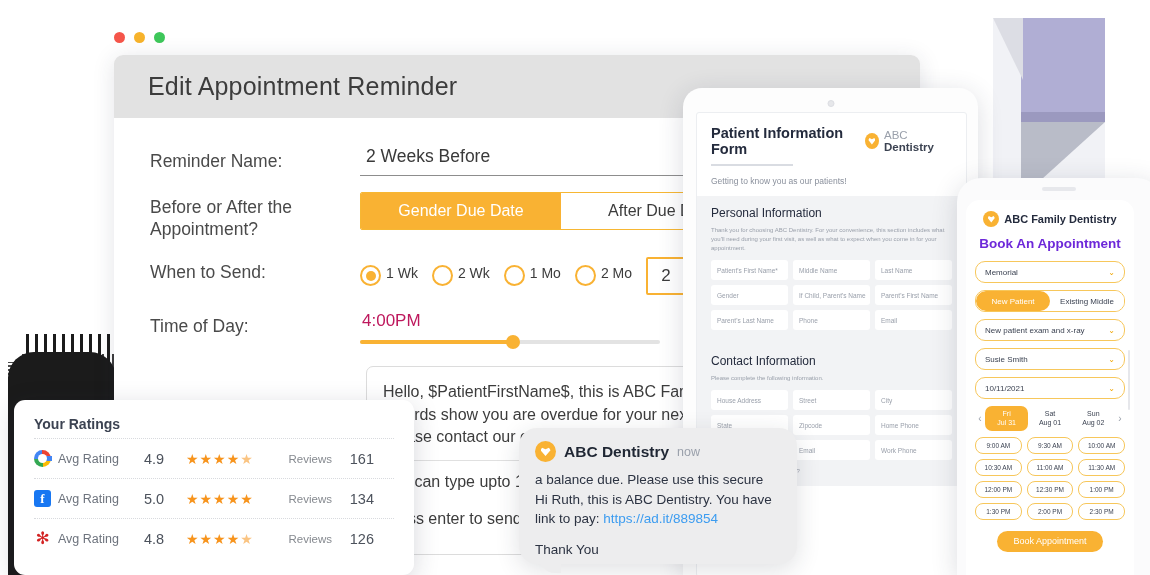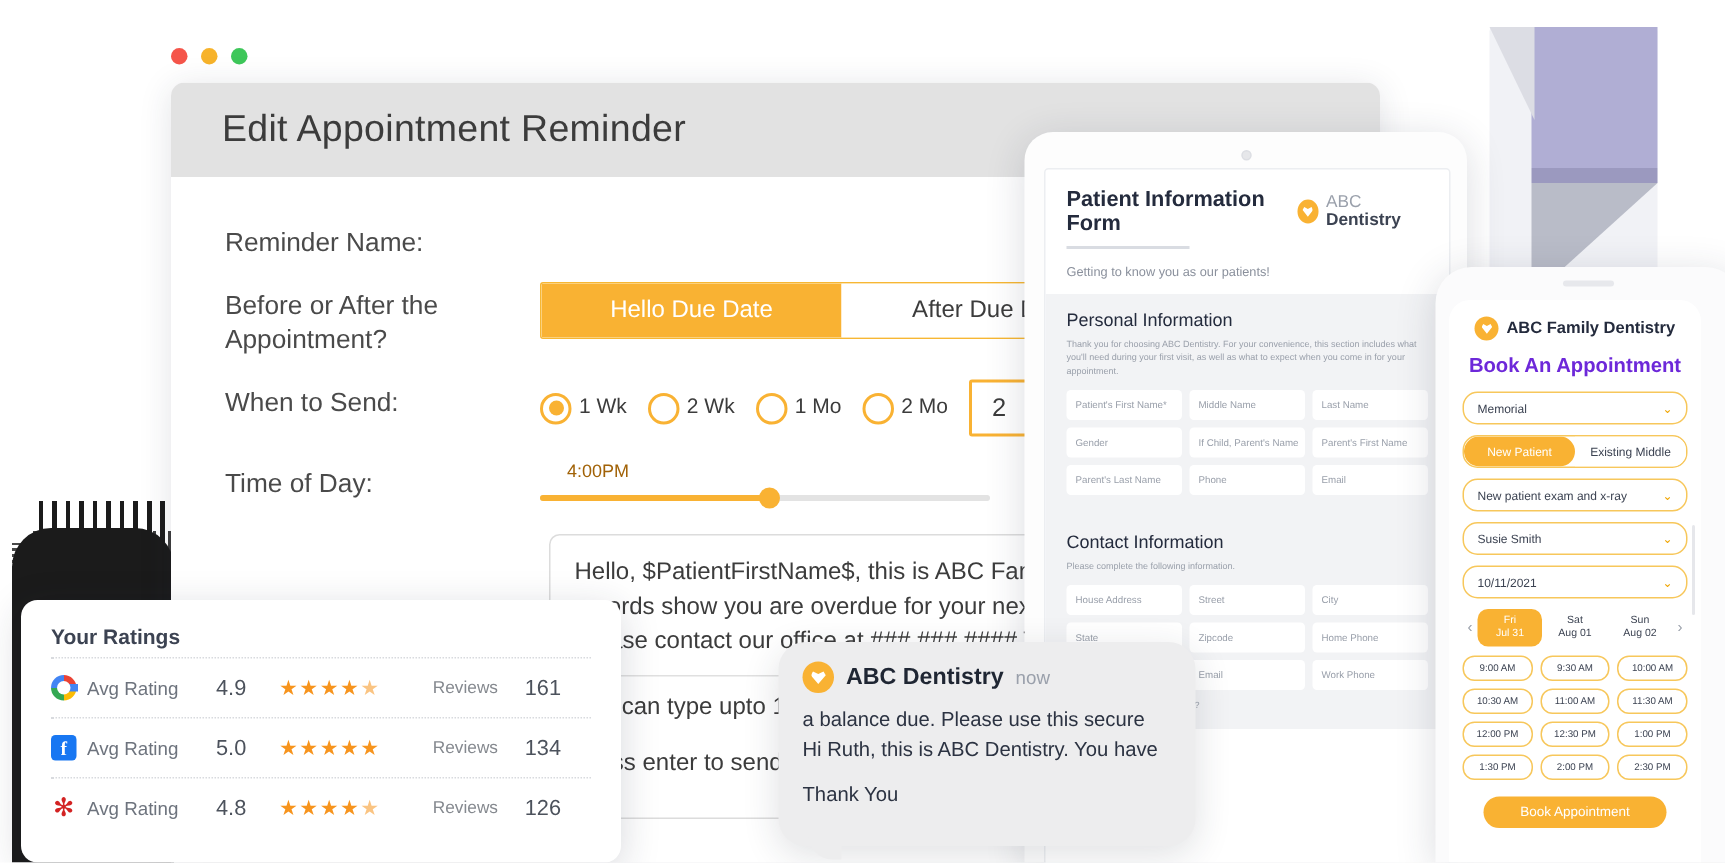--- a/index.html
+++ b/index.html
@@ -57,21 +57,21 @@
   .radios{display:flex;align-items:center;gap:0;}
   .rad{display:flex;align-items:flex-start;margin-right:14px;cursor:pointer;}
   .ring{width:21px;height:21px;border-radius:50%;border:2.5px solid #f9b233;box-sizing:border-box;
     display:flex;align-items:center;justify-content:center;margin-right:5px;}
   .ring .in{width:10px;height:10px;border-radius:50%;background:#f9b233;}
   .rad span{font-size:14px;color:#3c3c3c;}
   .numbox{width:36px;height:34px;border:2px solid #f9b233;border-radius:2px;display:flex;
     align-items:center;justify-content:center;font-size:17px;color:#3c3c3c;background:#fff;}
   .orangestrip{width:10px;height:36px;background:#f9b233;margin-left:6px;border-radius:2px 0 0 2px;}
 
-  .timeval{font-size:12px;color:#a16207;margin-bottom:9px;padding-left:2px;margin-left:16px;}
+  .timeval{font-size:17px;color:#be185d;margin-bottom:9px;padding-left:2px;}
   .slider{position:relative;width:300px;height:4px;background:#e3e3e3;border-radius:2px;}
   .slider .fill{position:absolute;left:0;top:0;height:4px;width:153px;background:#f9b233;border-radius:2px;}
   .slider .knob{position:absolute;left:146px;top:-5px;width:14px;height:14px;border-radius:50%;background:#f9b233;}
 
   .msgbox{margin-top:6px;margin-left:6px;width:430px;border:1px solid #dcdcdc;border-radius:7px;
     padding:14px 16px 10px 16px;background:#fff;}
   .msgbox p{margin:0;font-size:16px;color:#3c3c3c;line-height:1.42;}
   .msgbox hr{border:none;border-top:1px solid #e0e0e0;margin:11px 0 10px 0;}
   .msgbox .hint{font-size:16px;color:#3c3c3c;margin:0 0 14px 0;}
 
@@ -121,21 +121,21 @@
   .ptabs div{flex:1;display:flex;align-items:center;justify-content:center;font-size:8px;}
   .ptabs .on{background:#f9b233;color:#fff;border-radius:10px;}
   .ptabs .off{background:#fff;color:#3c4352;}
   .daybar{display:flex;align-items:center;justify-content:space-between;margin:7px 0 6px 0;}
   .arrow{font-size:10px;color:#9aa0ab;width:10px;text-align:center;cursor:pointer;}
   .day{flex:1;text-align:center;font-size:7px;line-height:1.35;color:#3c4352;padding:3px 0;border-radius:7px;}
   .day.on{background:#f9b233;color:#fff;}
   .slots{display:grid;grid-template-columns:1fr 1fr 1fr;gap:5px;}
   .slot{height:15px;border:1px solid #f7c75b;border-radius:8px;display:flex;align-items:center;
     justify-content:center;font-size:6.5px;color:#3c4352;background:#fff;}
-  .bookbtn{margin:11px auto 0 auto;width:122px;height:21px;background:#f9b233;border-radius:11px;
+  .bookbtn{margin:11px auto 0 auto;width:106px;height:21px;background:#f9b233;border-radius:11px;
     display:flex;align-items:center;justify-content:center;color:#fff;font-size:9px;cursor:pointer;}
   .pscroll{position:absolute;right:4px;top:150px;width:2px;height:60px;background:#e6e7eb;border-radius:1px;}
 
   
   .ratings{position:absolute;left:14px;top:400px;width:400px;height:175px;background:#fff;
     border-radius:11px;box-shadow:0 6px 26px rgba(35,40,60,.18);padding:16px 20px 16px 20px;box-sizing:border-box;}
   .ratings h4{margin:0 0 6px 0;font-size:14px;color:#3c4352;font-weight:bold;}
   .rrow{display:flex;align-items:center;padding:11px 0;border-top:1px dotted #d8dade;}
   .rlogo{width:24px;font-size:15px;font-weight:bold;text-align:center;}
   .rlab{font-size:12.5px;color:#6d737d;width:86px;}
@@ -197,27 +197,30 @@
 
     <div class="win-card">
       <div class="win-head">
         <div class="ttl">Edit Appointment Reminder</div>
       </div>
 
       <div class="win-body">
 
         <div class="row">
           <div class="lbl">Reminder Name:</div>
+          <div class="fld">
+            <input class="underline-input" type="text" value="2 Weeks Before" style="">
+          </div>
         </div>
 
         <div class="row">
           <div class="lbl">Before or After the Appointment?</div>
           <div class="fld">
             <div class="seg">
-              <div class="on">Hello Due Date</div>
+              <div class="on">Gender Due Date</div>
               <div class="off">After Due Date</div>
             </div>
           </div>
         </div>
 
         <div class="row">
           <div class="lbl">When to Send:</div>
           <div class="fld">
             <div class="radios">
               <div class="rad">
@@ -440,16 +443,17 @@
     <div class="tail"></div>
     <div class="sms-head">
       <div class="bigheart">
           <i></i>
         </div>
       <div class="nm">ABC Dentistry</div>
       <div class="tm">now</div>
     </div>
     <p>a balance due. Please use this secure</p>
     <p>Hi Ruth, this is ABC Dentistry. You have</p>
+    <p><span>link to pay: </span><a href="#">https://ad.it/889854</a></p>
     <p class="ty">Thank You</p>
   </div>
 
 </div>
 
 </body></html>

